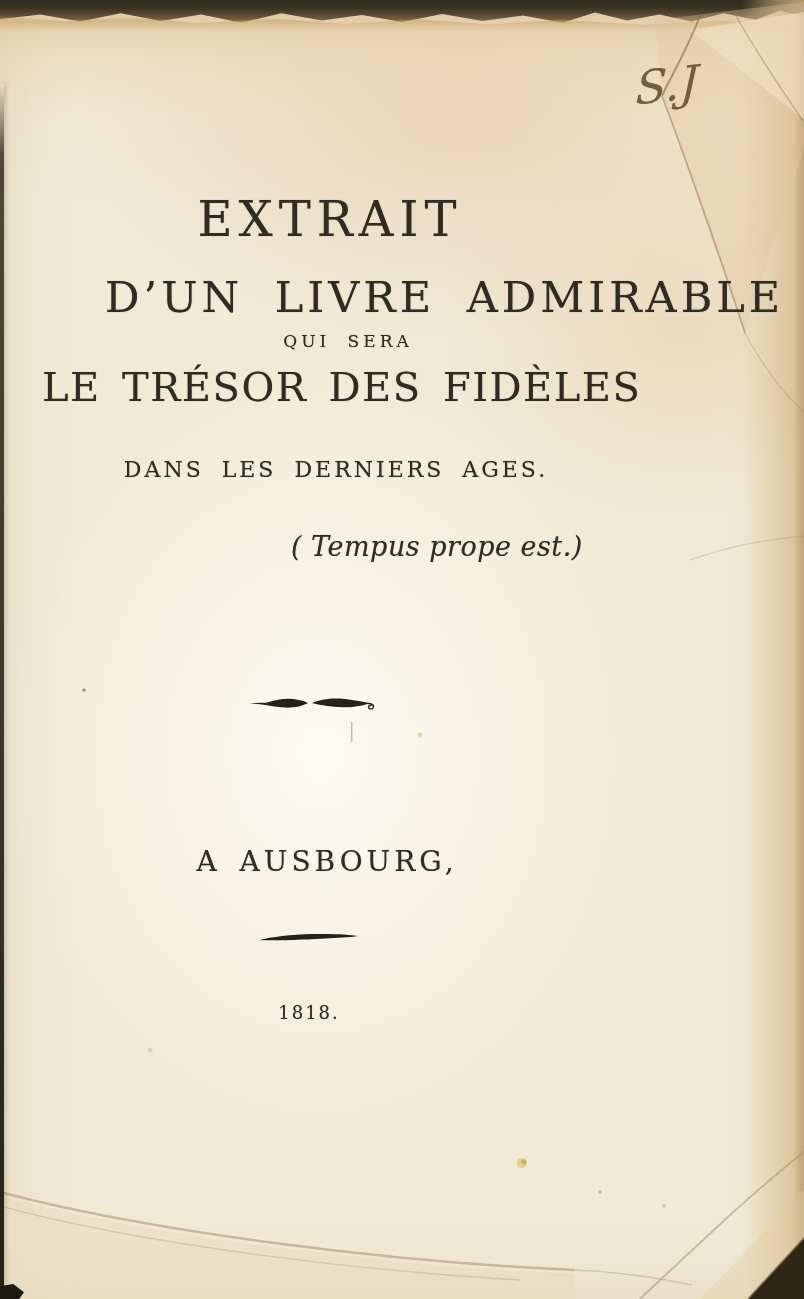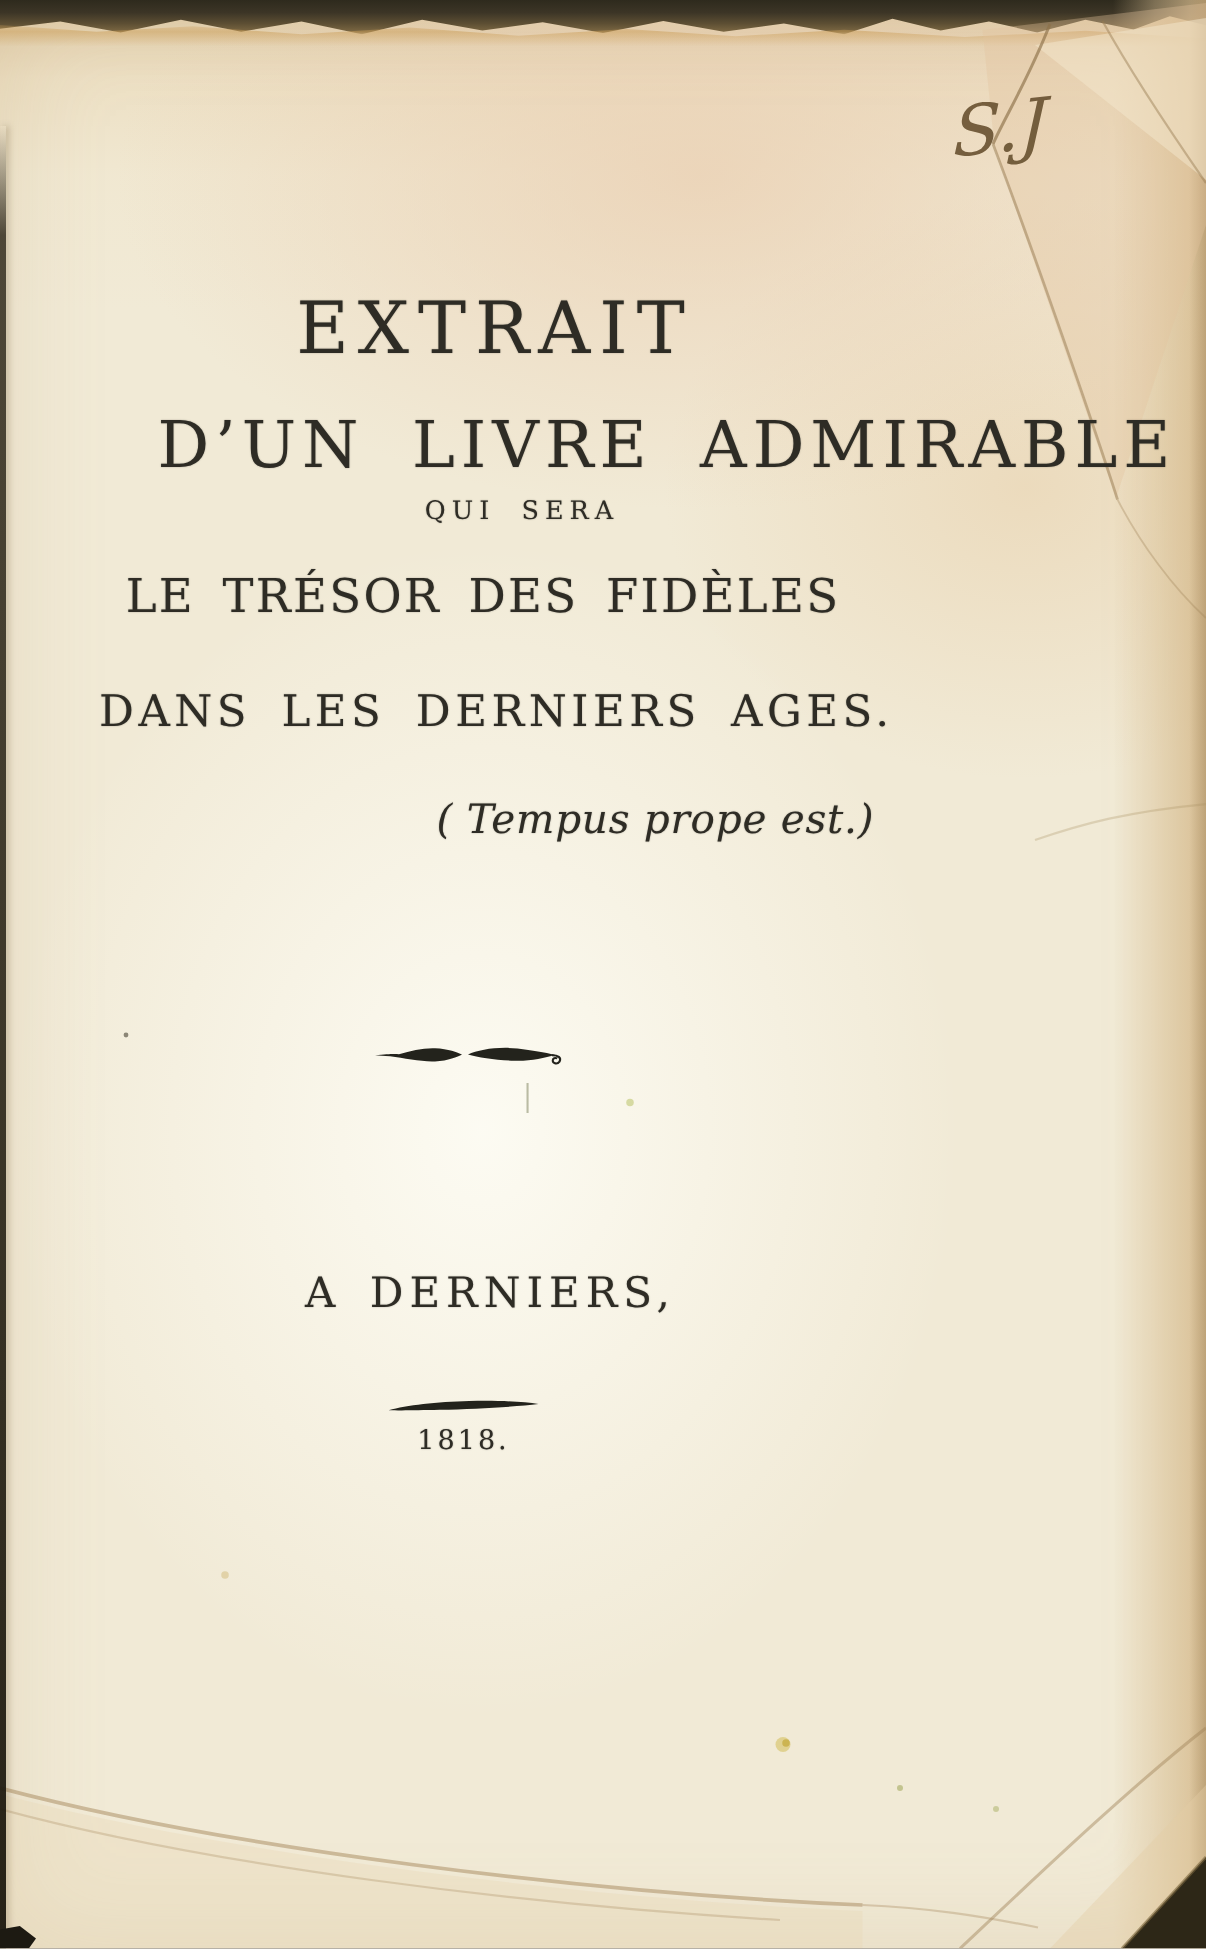--- a/index.html
+++ b/index.html
@@ -50,26 +50,26 @@
   .blemishes{position:absolute;inset:0;width:804px;height:1299px;pointer-events:none;}
   .line{
     position:absolute;white-space:nowrap;text-align:center;
     color:var(--ink);
     text-shadow:0 0 1px rgba(46,44,38,0.45);
   }
   .b{font-weight:normal;margin-top:13px;}
   .title      {left:130px;top:178px;width:400px;font-size:48px;letter-spacing:6px;}
   .subtitle   {left:105px;top:259px;width:500px;font-size:43px;letter-spacing:4px;word-spacing:14px;}
   .connector  {left:248px;top:318px;width:200px;font-size:17px;letter-spacing:4px;word-spacing:8px;}
-  .main1      {left: 42px;top:367px;width:560px;font-size:31px;letter-spacing:1.5px;word-spacing:7px;}
-  .main2      {left: 66px;top:444px;width:520px;font-size:29px;letter-spacing:3px;word-spacing:8px;}
+  .main1      {left: 42px;top:351px;width:560px;font-size:40px;letter-spacing:1.5px;word-spacing:7px;}
+  .main2      {left: 76px;top:444px;width:520px;font-size:22px;letter-spacing:3px;word-spacing:8px;}
   .motto      {left:291px;top:531px;width:260px;font-size:27px;font-style:italic;letter-spacing:0.5px;}
   .city       {left:177px;top:832px;width:300px;font-size:28px;letter-spacing:4px;word-spacing:6px;}
   .printer    {left:175px;top:890px;width:340px;font-size:16px;letter-spacing:1.5px;word-spacing:4px;}
-  .year       {left:259px;top:950px;width:100px;font-size:18px;letter-spacing:2px;}
+  .year       {left:259px;top:1002px;width:100px;font-size:18px;letter-spacing:2px;}
   .handwritten{
     left:612px;top:58px;width:110px;font-size:46px;
     font-style:italic;color:var(--handwriting-ink);opacity:.92;
     transform:rotate(-6deg) skewX(-8deg);
     text-shadow:none;
   }
   .ornament{position:absolute;left:250px;top:694px;width:126px;height:18px;}
   .imprint-rule{position:absolute;left:257px;top:932px;width:104px;height:10px;transform:rotate(-2.5deg);}
   .mark-bl{
     position:absolute;left:0;bottom:0;width:24px;height:15px;background:#1d1a12;
@@ -126,21 +126,21 @@
   <div class="line main1 b">LE TRÉSOR DES FIDÈLES</div>
   <div class="line main2 b">DANS LES DERNIERS AGES.</div>
   <div class="line motto">( Tempus prope est.)</div>
 
   <svg class="ornament" viewBox="0 0 126 18" xmlns="http://www.w3.org/2000/svg">
     <path d="M0,9.5 C8,8.8 12,8.6 16,8.8 C24,6.5 32,4.5 40,4.8 C49,5.2 55,7.6 58,9 C55,10.6 49,13.2 40,13.6 C31,14 20,11.5 10,10.2 C6,9.9 3,9.7 0,9.5 Z" fill="#23231c"></path>
     <path d="M62,9 C69,5.8 82,3.6 95,5 C105,6.2 113,7.6 120,9.2 C113,11.4 103,13.6 93,13.2 C81,12.8 69,11 62,9 Z" fill="#23231c"></path>
     <path d="M118,9.5 C122,9.5 124.5,11 123,13.8 C121.5,15.8 118.5,15 118.5,13 C118.5,11.6 120,11 121.5,11.6" stroke="#23231c" stroke-width="1.4" fill="none"></path>
   </svg>
 
-  <div class="line city b">A DERNIERS,</div>
+  <div class="line city b">A AUSBOURG,</div>
 
   <svg class="imprint-rule" viewBox="0 0 104 10" xmlns="http://www.w3.org/2000/svg">
     <path d="M2,6 C14,3.2 34,1.8 56,2.2 C76,2.6 92,4.2 102,6.2 C88,7.4 60,7.6 36,7.2 C20,6.9 9,6.5 2,6 Z" fill="#23231c"></path>
   </svg>
 
   <div class="line year">1818.</div>
 
 </div>
 
 </body></html>

